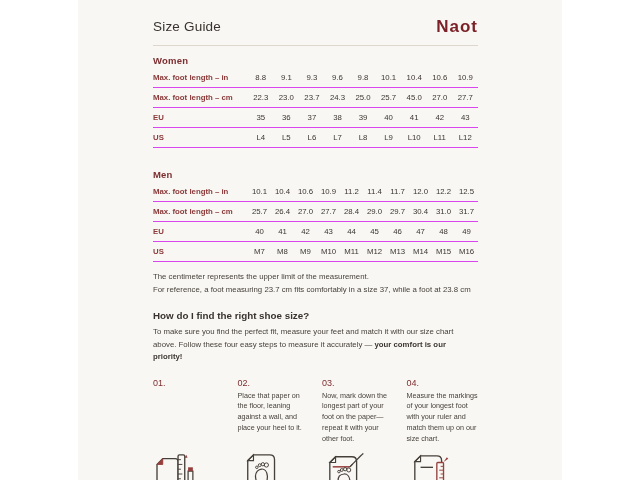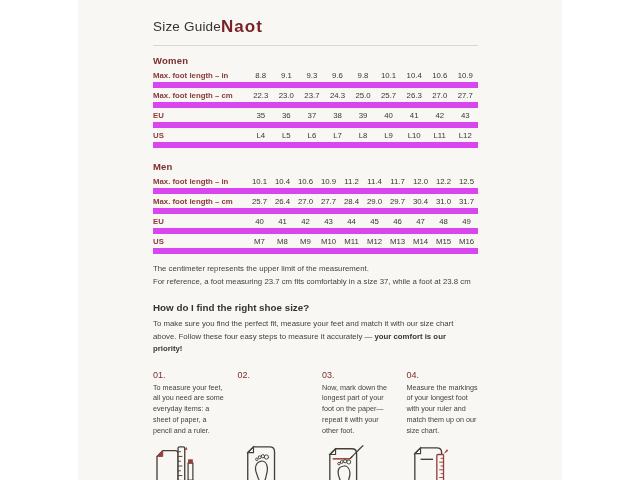--- a/index.html
+++ b/index.html
@@ -8,32 +8,32 @@
 
   .panel {
     position: absolute; left: 78px; top: 0; width: 484px; height: 480px;
     background: #f9f7f3;
   }
   .content {
     position: relative; height: 100%;
     padding: 11px 84px 0 75px;
   }
 
-  .header { display: flex; justify-content: flex-start; align-items: center; height: 30px; }
+  .header { display: flex; justify-content: space-between; align-items: center; height: 30px; }
   .page-title { font-size: 13.5px; font-weight: 500; color: #38332f; letter-spacing: .2px; }
   .brand-logo { font-size: 17px; font-weight: 800; color: #7b2127; letter-spacing: 1px; line-height: 1; }
 
   .divider { border: none; border-top: 1px solid #ddd6cc; margin-top: 4px; }
 
   .section-label { margin-top: 9px; font-size: 9.5px; font-weight: 700; color: #7c2d2f; letter-spacing: .2px; }
 
   .size-table { margin-top: 2px; }
   .size-row {
     display: flex; align-items: center; height: 20px;
-    border-bottom: 6px solid #d946ef;
+    border-bottom: 1px solid #d946ef;
   }
   .row-label { width: 95px; flex: none; font-size: 7.8px; font-weight: 600; color: #8a3a3a; }
   .cell { flex: 1; text-align: center; font-size: 7.8px; font-weight: 500; color: #3b3632; }
 
   .notes { margin-top: 9px; font-size: 7.8px; line-height: 1.62; color: #46413b; }
 
   .guide-heading { margin-top: 14px; font-size: 9.8px; font-weight: 700; color: #38332f; }
   .guide-intro { margin-top: 5px; font-size: 7.8px; line-height: 1.6; color: #46413b; width: 320px; }
   .guide-intro b { color: #3b3632; }
 
@@ -78,21 +78,21 @@
           <div class="cell">10.9</div>
         </div>
         <div class="size-row">
           <div class="row-label">Max. foot length – cm</div>
           <div class="cell">22.3</div>
           <div class="cell">23.0</div>
           <div class="cell">23.7</div>
           <div class="cell">24.3</div>
           <div class="cell">25.0</div>
           <div class="cell">25.7</div>
-          <div class="cell">26.3</div>
+          <div class="cell">45.0</div>
           <div class="cell">27.0</div>
           <div class="cell">27.7</div>
         </div>
         <div class="size-row">
           <div class="row-label">EU</div>
           <div class="cell">35</div>
           <div class="cell">36</div>
           <div class="cell">37</div>
           <div class="cell">38</div>
           <div class="cell">39</div>
@@ -108,21 +108,21 @@
           <div class="cell">L6</div>
           <div class="cell">L7</div>
           <div class="cell">L8</div>
           <div class="cell">L9</div>
           <div class="cell">L10</div>
           <div class="cell">L11</div>
           <div class="cell">L12</div>
         </div>
       </div>
 
-    <div class="section-label" style="margin-top:13px;">Men</div>
+    <div class="section-label" style="margin-top:21px;">Men</div>
     <div class="size-table">
         <div class="size-row">
           <div class="row-label">Max. foot length – in</div>
           <div class="cell">10.1</div>
           <div class="cell">10.4</div>
           <div class="cell">10.6</div>
           <div class="cell">10.9</div>
           <div class="cell">11.2</div>
           <div class="cell">11.4</div>
           <div class="cell">11.7</div>
@@ -175,24 +175,24 @@
       <div>The centimeter represents the upper limit of the measurement.</div>
       <div>For reference, a foot measuring 23.7 cm fits comfortably in a size 37, while a foot at 23.8 cm</div>
     </div>
 
     <div class="guide-heading">How do I find the right shoe size?</div>
     <div class="guide-intro"><span>To make sure you find the perfect fit, measure your feet and match it with our size chart above. Follow these four easy steps to measure it accurately — </span><b>your comfort is our priority!</b></div>
 
     <div class="steps-grid">
       <div class="step">
         <div class="step-number">01.</div>
-        <div class="step-text">To measure your feet, all you need are some everyday items: a sheet of paper, a pencil and a ruler.</div>
       </div>
       <div class="step">
         <div class="step-number">02.</div>
+        <div class="step-text">Place that paper on the floor, leaning against a wall, and place your heel to it.</div>
       </div>
       <div class="step">
         <div class="step-number">03.</div>
         <div class="step-text">Now, mark down the longest part of your foot on the paper—repeat it with your other foot.</div>
       </div>
       <div class="step">
         <div class="step-number">04.</div>
         <div class="step-text">Measure the markings of your longest foot with your ruler and match them up on our size chart.</div>
       </div>
     </div>

